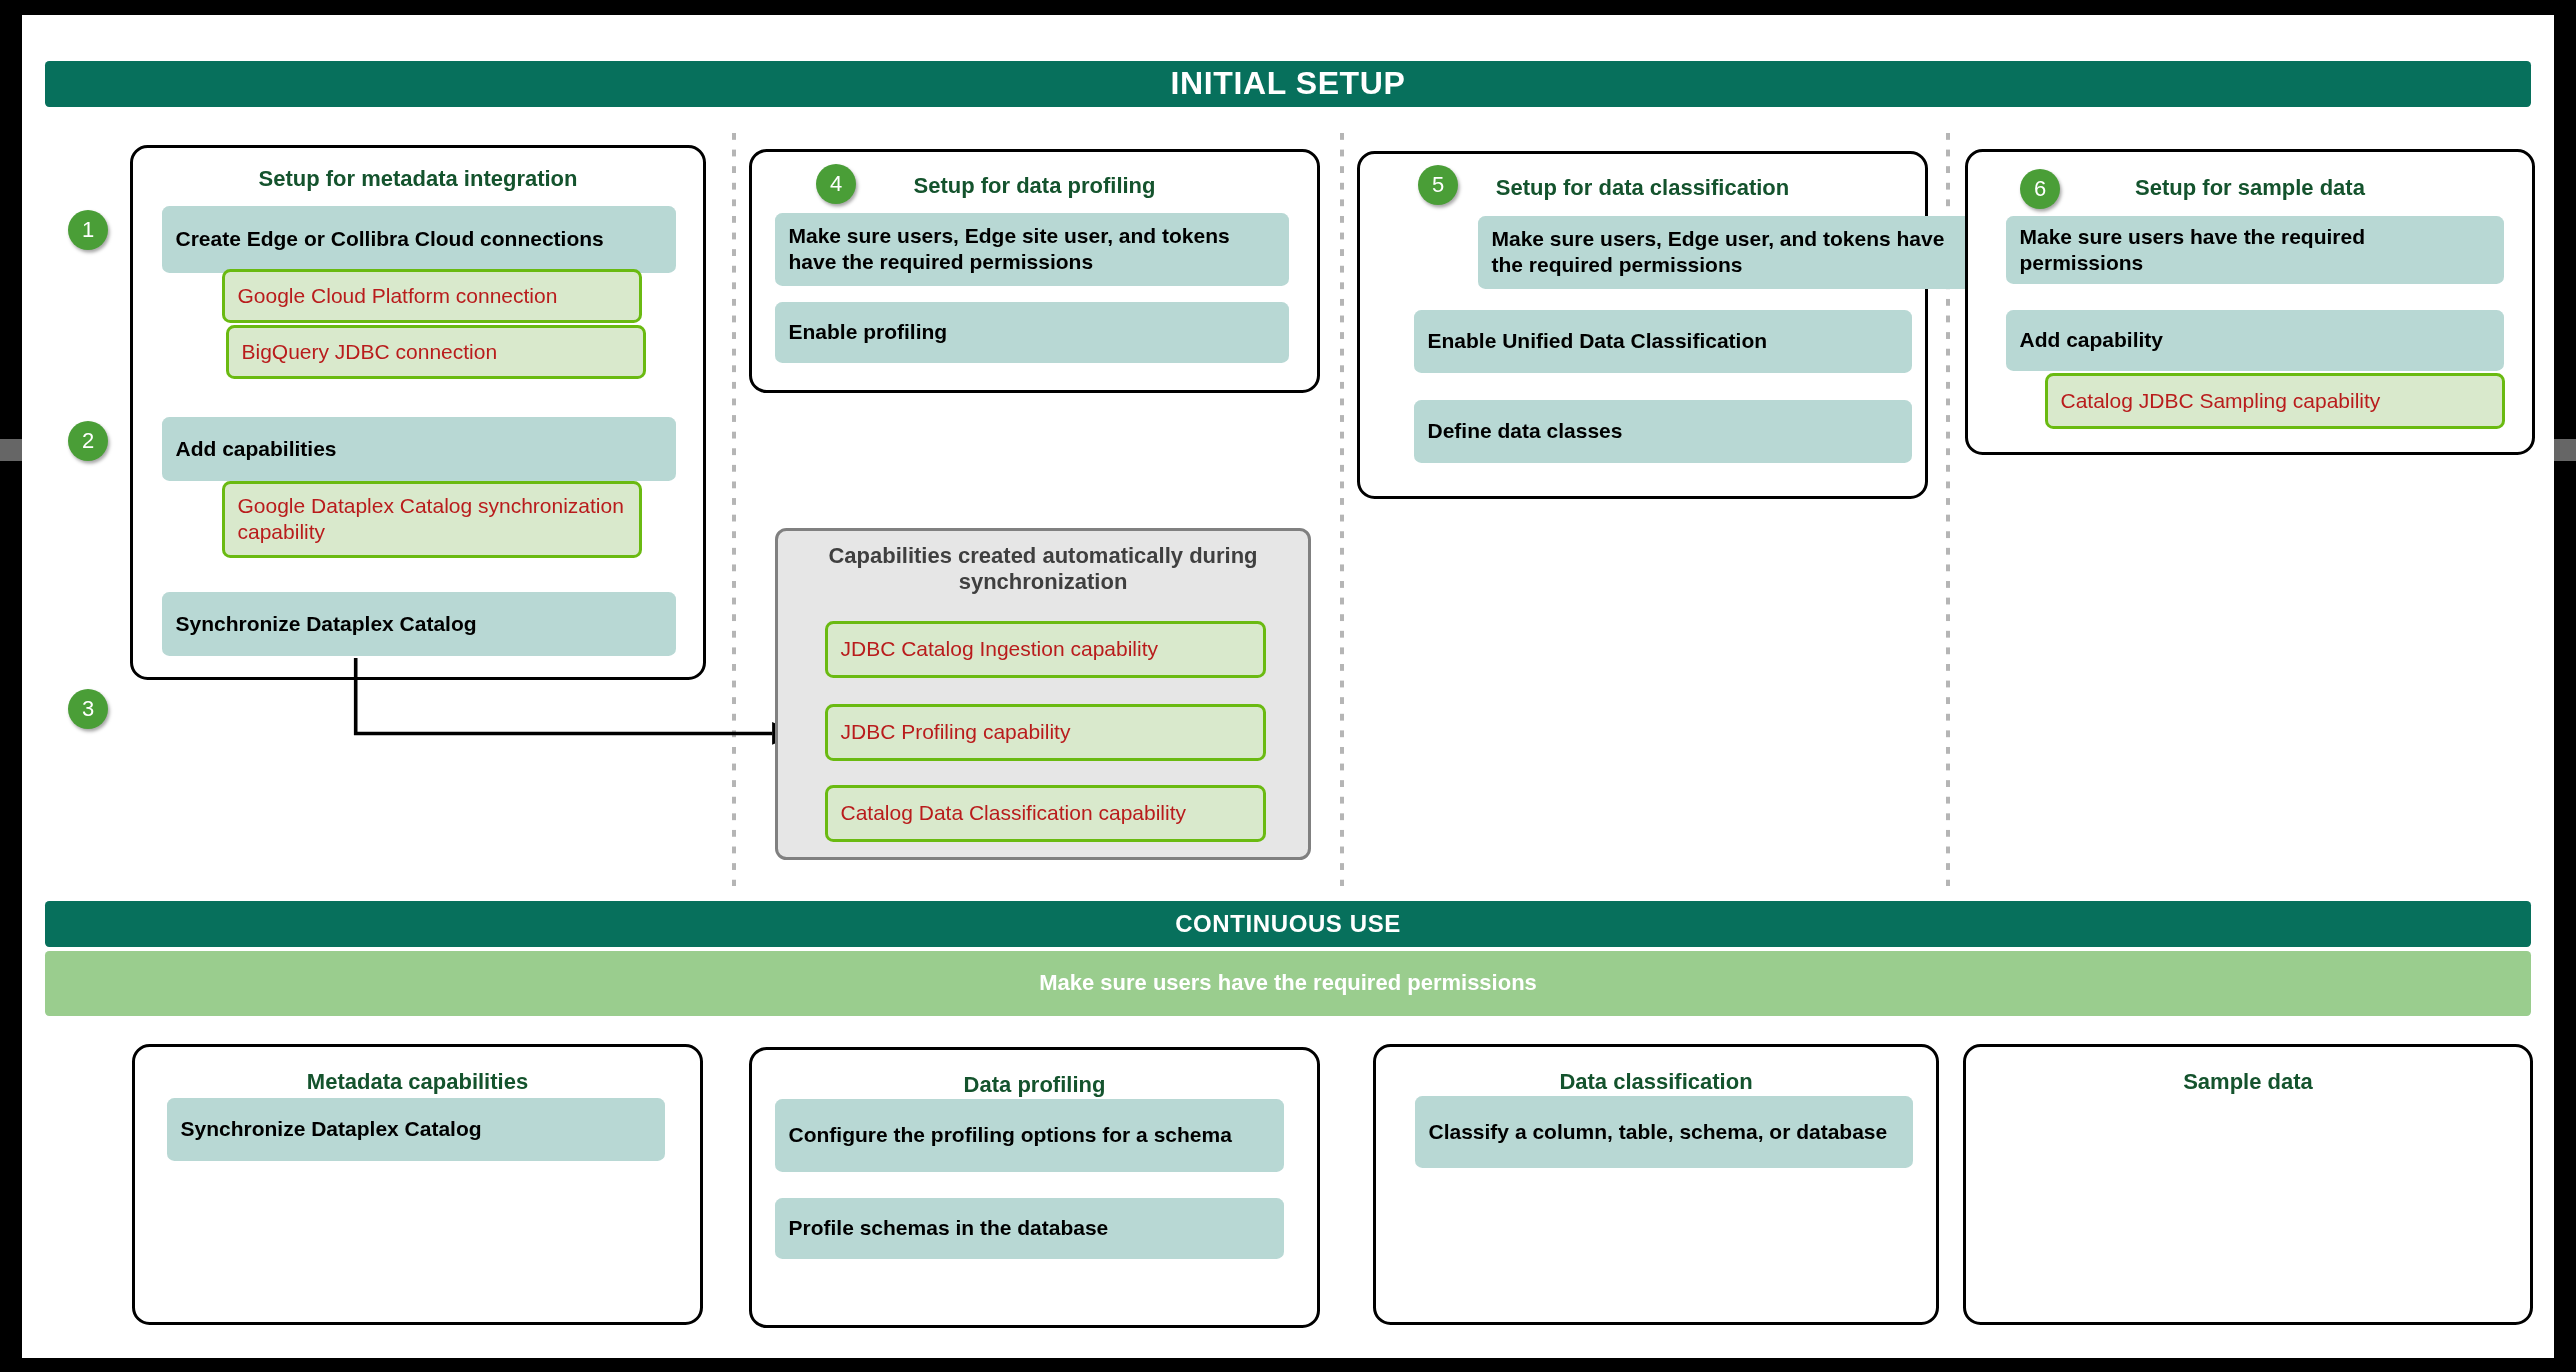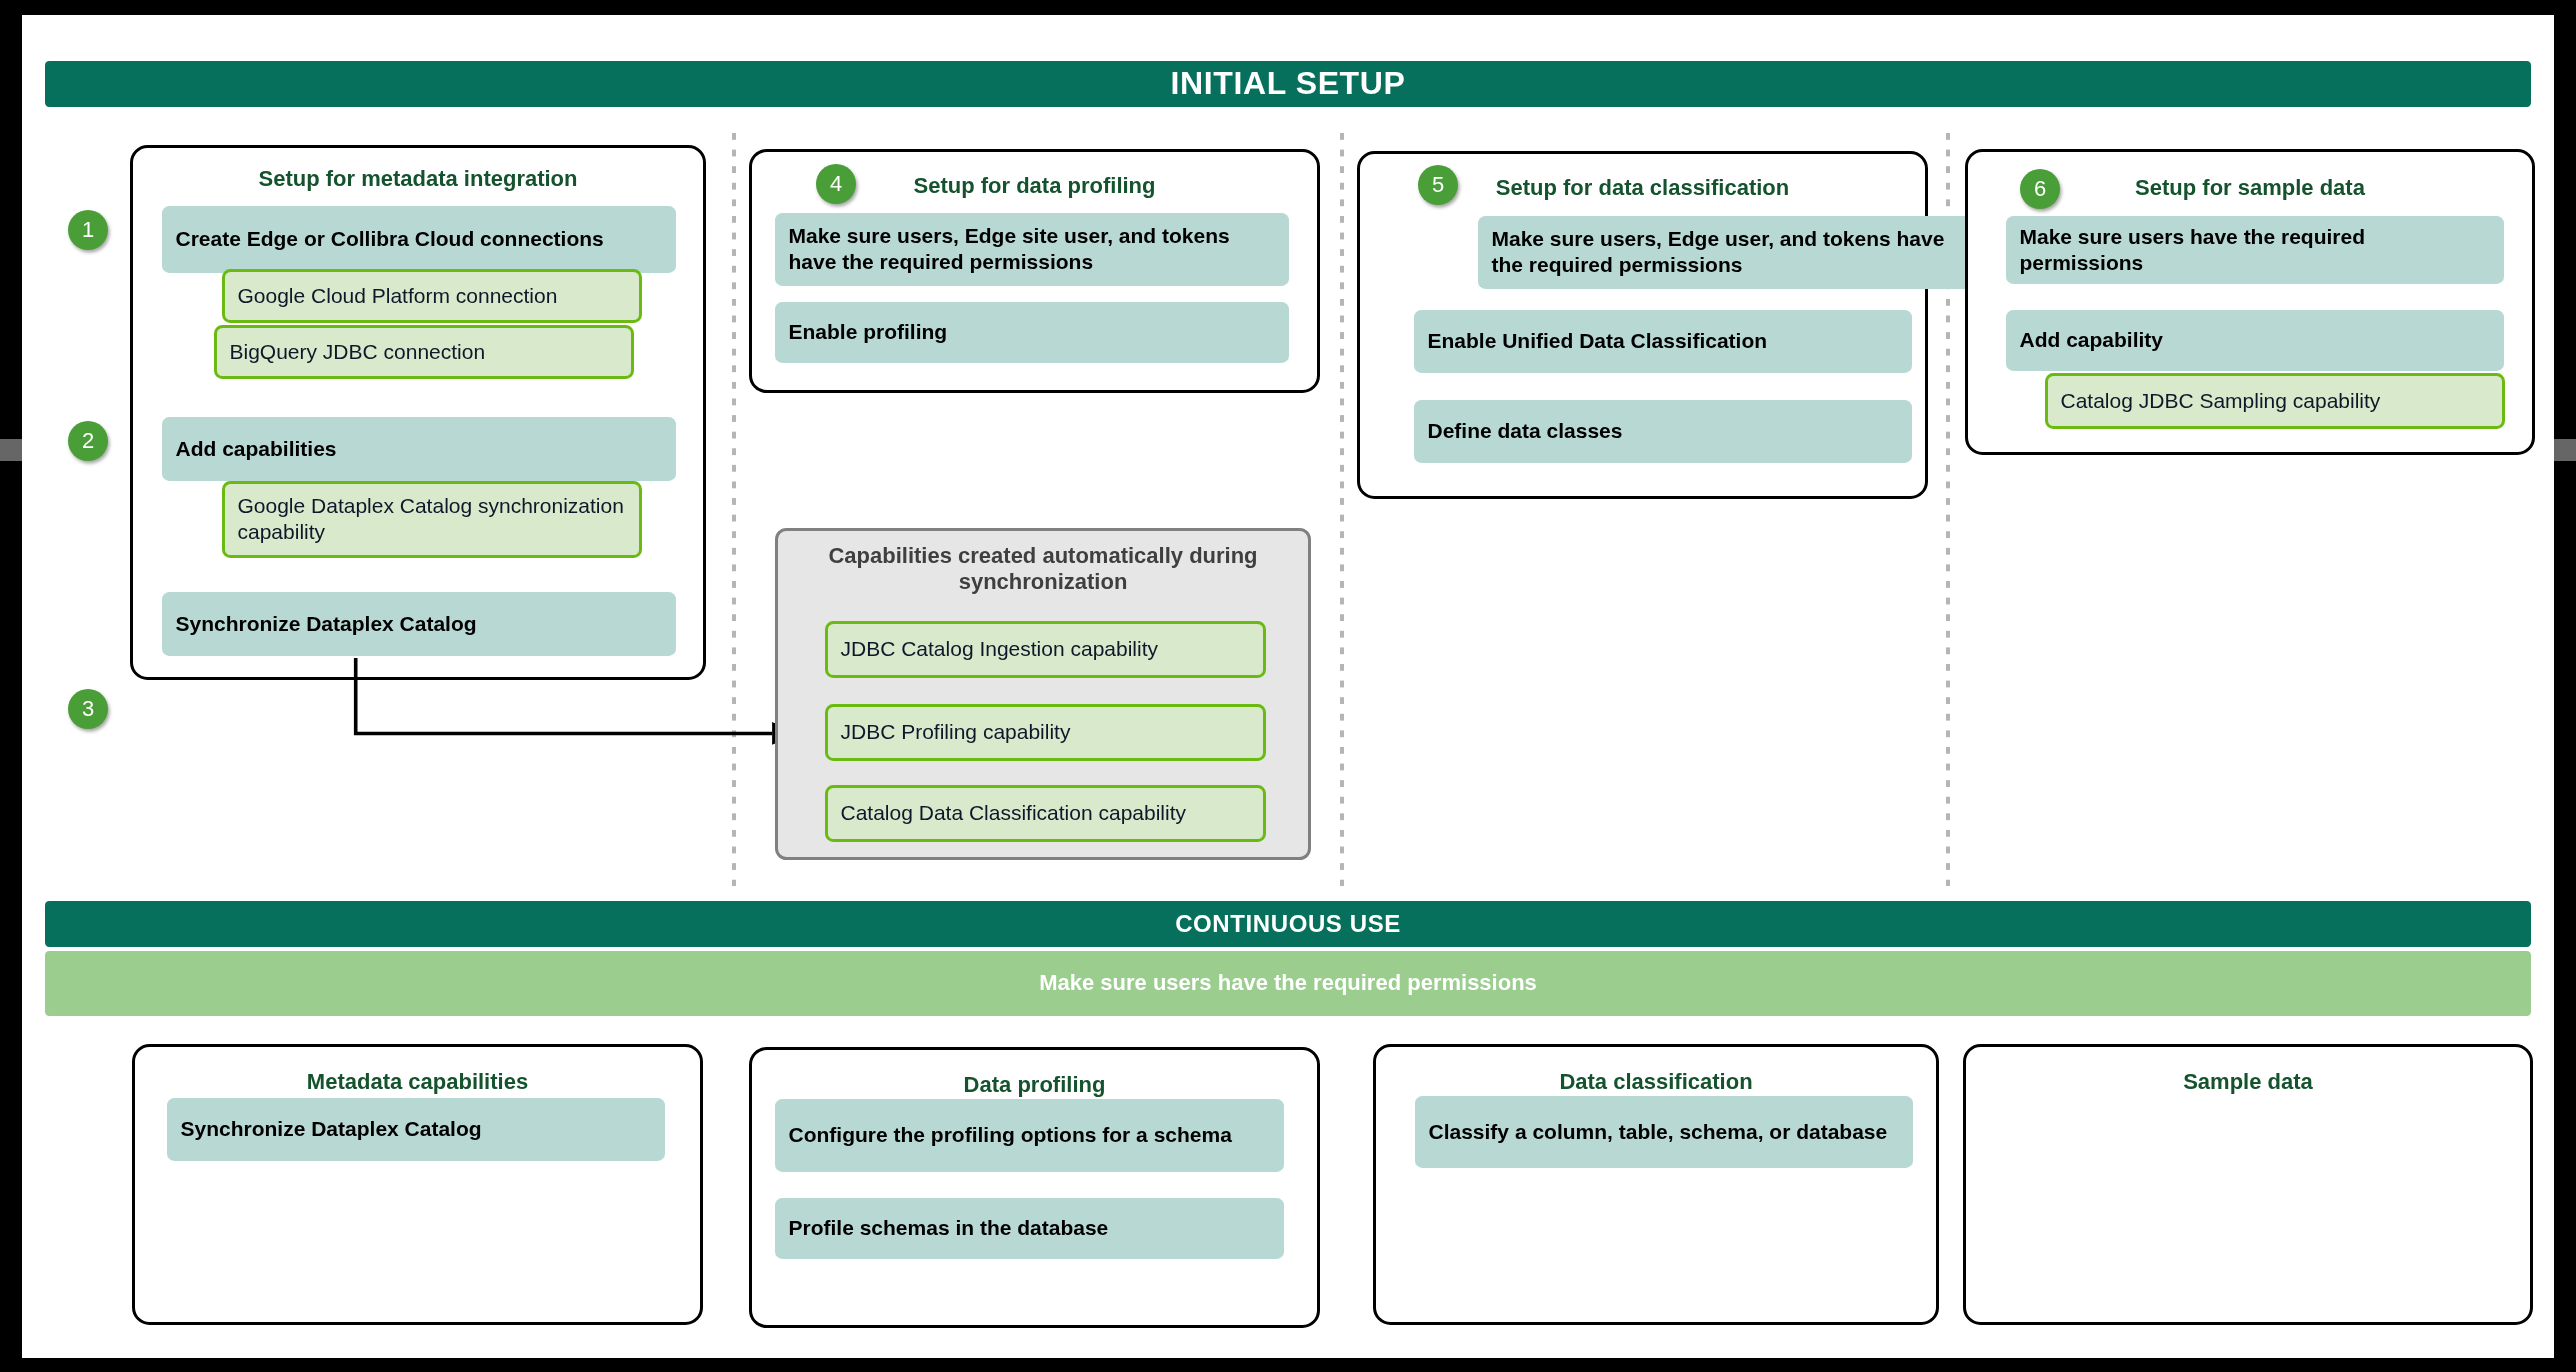--- a/index.html
+++ b/index.html
@@ -131,21 +131,21 @@
     position: absolute;
     background: #d9e9cc;
     border: 3.1px solid #6aba11;
     border-radius: 8.3px;
     box-sizing: border-box;
     display: flex;
     align-items: center;
     padding: 0 12.5px;
     font-weight: normal;
     font-size: 21px;
-    color: #0f172a;
+    color: #b91c1c;
     line-height: 1.22;
   }
 
   
   #auto-panel {
     position: absolute;
     left: 753px; top: 513px;
     width: 536px; height: 332px;
     background: #e6e6e6;
     border: 3.1px solid #808080;
@@ -186,21 +186,21 @@
     <div class="vsep" style="left:1318px; top:118px; height:753px;"></div>
     <div class="vsep" style="left:1924px; top:118px; height:753px;"></div>
 
     <div class="panel" style="left:108px; top:130px; width:576px; height:535px;">
       <div class="panel-title" style="top:18.7px;">Setup for metadata integration</div>
     </div>
 
     <div class="badge" style="left:46px; top:195px;">1</div>
     <div class="teal" style="left:140px; top:191px; width:514px; height:67px;">Create Edge or Collibra Cloud connections</div>
     <div class="cap" style="left:200px; top:254px; width:420px; height:54px;">Google Cloud Platform connection</div>
-    <div class="cap" style="left:192px; top:310px; width:420px; height:54px;">BigQuery JDBC connection</div>
+    <div class="cap" style="left:204px; top:310px; width:420px; height:54px;">BigQuery JDBC connection</div>
 
     <div class="badge" style="left:46px; top:406px;">2</div>
     <div class="teal" style="left:140px; top:402px; width:514px; height:64px;">Add capabilities</div>
     <div class="cap" style="left:200px; top:466px; width:420px; height:77px;">Google Dataplex Catalog synchronization capability</div>
 
     <div class="badge" style="left:46px; top:674px;">3</div>
     <div class="teal" style="left:140px; top:577px; width:514px; height:64px;">Synchronize Dataplex Catalog</div>
 
     <svg id="arrow-svg" viewBox="0 0 900 180" xmlns="http://www.w3.org/2000/svg">
       <path d="M 42 0 L 42 146 L 848 146" stroke="#000000" stroke-width="7" fill="none"></path>

